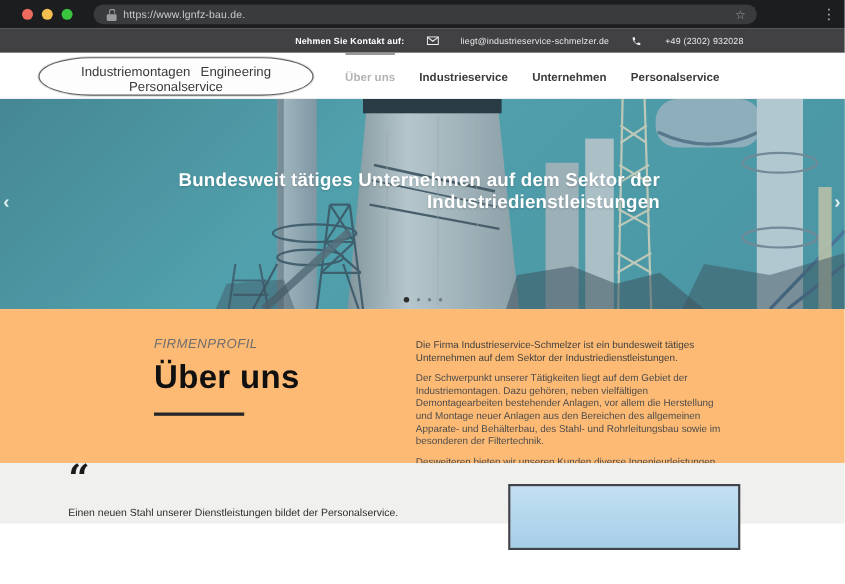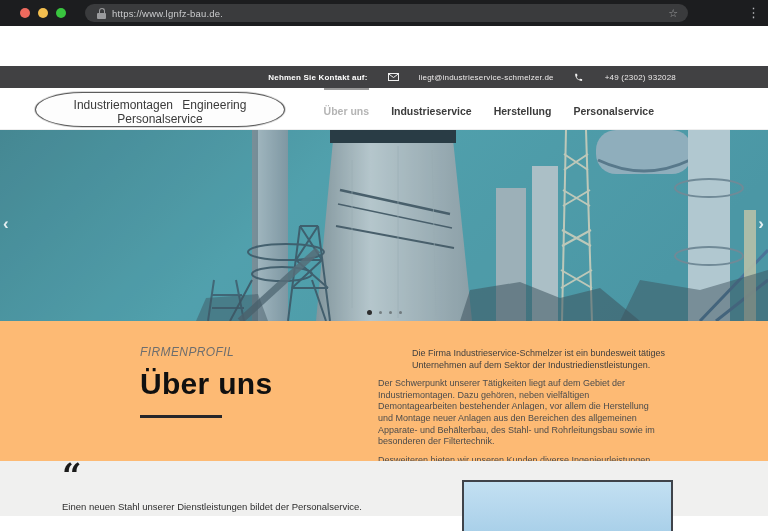--- a/index.html
+++ b/index.html
@@ -17,21 +17,21 @@
   .lock { width:9px; height:11px; margin:0 6px 0 4px; position:relative; flex:0 0 auto; }
   .lock .body { position:absolute; bottom:0; left:0; width:9px; height:6px; background:#9a9b9d; border-radius:1px; }
   .lock .shackle { position:absolute; top:0; left:1.5px; width:6px; height:5px; border:1.5px solid #9a9b9d;
     border-bottom:none; border-radius:4px 4px 0 0; }
   .url-text { color:#cbccce; font-size:9.5px; flex:1; letter-spacing:0.2px; }
   .star { color:#9a9b9d; font-size:11px; margin-right:2px; }
   .kebab { position:absolute; right:8px; top:2px; color:#b6b7b9; font-size:13px; letter-spacing:0; line-height:22px; }
 
   
   .topbar { height:22px; background:#414143; display:flex; align-items:center;
-    justify-content:flex-end; padding-right:92px; gap:20px;margin-top:40px; }
+    justify-content:flex-end; padding-right:92px; gap:20px; }
   .topbar .lbl { color:#fff; font-size:8px; font-weight:bold; letter-spacing:0.2px; }
   .ticon { display:inline-flex; align-items:center; }
   .topbar .val { color:#eceaea; font-size:8px; letter-spacing:0.2px; }
   .topbar .val.phone { margin-left:2px; }
 
   
   .header { position:relative; height:42px; background:#fff; border-bottom:1px solid #eee; }
   .logo { position:absolute; left:35px; top:4px; width:250px; height:35px;
     border:1.5px solid #5c5c5c; border-radius:60px / 22px; background:#fdfdfd;
     display:flex; flex-direction:column; justify-content:flex-end; overflow:hidden;
@@ -61,21 +61,21 @@
   .dot.active { width:5px; height:5px; background:#2d2d2d; }
 
   
   .about { position:relative; height:140px; background:#fdba74; }
   .about-left { position:absolute; left:140px; top:24px; }
   .kicker { font-size:12px; font-style:italic; color:#6e6e6e; letter-spacing:0.4px; }
   .about-title { font-size:30px; font-weight:bold; color:#101010; margin-top:8px; letter-spacing:0.3px; }
   .title-rule { width:82px; height:3px; background:#26262a; margin-top:14px; }
   .about-right { position:absolute; left:378px; top:27px; width:288px; }
   .about-right p { font-size:9px; line-height:11.6px; color:#4c4c4c; margin-bottom:7px; }
-  .about-right p:first-child { color:#3f3f3f;margin-left:34px; }
+  .about-right p:first-child { color:#3f3f3f; }
 
   
   .quote-section { position:relative; height:55px; background:#f0f0ef; overflow:visible; }
   .quote-mark { position:absolute; left:62px; top:-6px; font-size:34px; font-weight:bold;
     color:#1a1a1a; font-family:"DejaVu Serif", serif; letter-spacing:-2px; }
   .quote-text { position:absolute; left:62px; top:40px; font-size:9.5px; color:#2e2e2e; }
   .ps-image { position:absolute; left:462px; top:19px; width:211px; height:60px;
     border:2px solid #3f434a; background:linear-gradient(180deg,#c3e0f2,#a6cee8); }
 </style>
 </head>
@@ -119,21 +119,21 @@
 
   <div class="header">
     <div class="logo">
       <div class="logo-title">INDUSTRIESERVICE SCHMELZER</div>
       <div class="logo-divider"></div>
       <div class="logo-sub">Industriemontagen Engineering Personalservice</div>
     </div>
     <div class="nav">
       <div class="nav-item active">Über uns</div>
       <div class="nav-item">Industrieservice</div>
-      <div class="nav-item">Herstellung</div>
+      <div class="nav-item">Unternehmen</div>
       <div class="nav-item">Personalservice</div>
     </div>
   </div>
 
   <div class="hero">
     <svg viewBox="0 0 768 191" preserveAspectRatio="none">
       <defs>
         <linearGradient id="sky" x1="0" y1="0" x2="1" y2="0.25">
           <stop offset="0" stop-color="#47858f"></stop>
           <stop offset="0.45" stop-color="#55a3ae"></stop>
@@ -190,20 +190,24 @@
       </g>
       <path d="M700,191 L768,120 M716,191 L768,150" stroke="#4d6e96" stroke-width="3"></path>
       <rect x="744" y="80" width="12" height="111" fill="#cfc9a8" opacity="0.9"></rect>
 
       <path d="M460,191 L470,160 L520,152 L560,168 L600,158 L640,191 Z" fill="#3e4852" opacity="0.55"></path>
       <path d="M620,191 L640,150 L700,160 L768,140 L768,191 Z" fill="#3e4852" opacity="0.5"></path>
       <path d="M196,191 L206,168 L258,164 L268,191 Z" fill="#3e4852" opacity="0.45"></path>
 
       <rect width="768" height="191" fill="#3d98a8" opacity="0.16"></rect>
     </svg>
+    <div class="hero-heading">
+      <span>Bundesweit tätiges Unternehmen auf dem Sektor der</span>
+      <span>Industriedienstleistungen</span>
+    </div>
     <div class="arrow prev">‹</div>
     <div class="arrow next">›</div>
     <div class="dots">
       <div class="dot active"></div>
       <div class="dot"></div>
       <div class="dot"></div>
       <div class="dot"></div>
     </div>
   </div>
 

